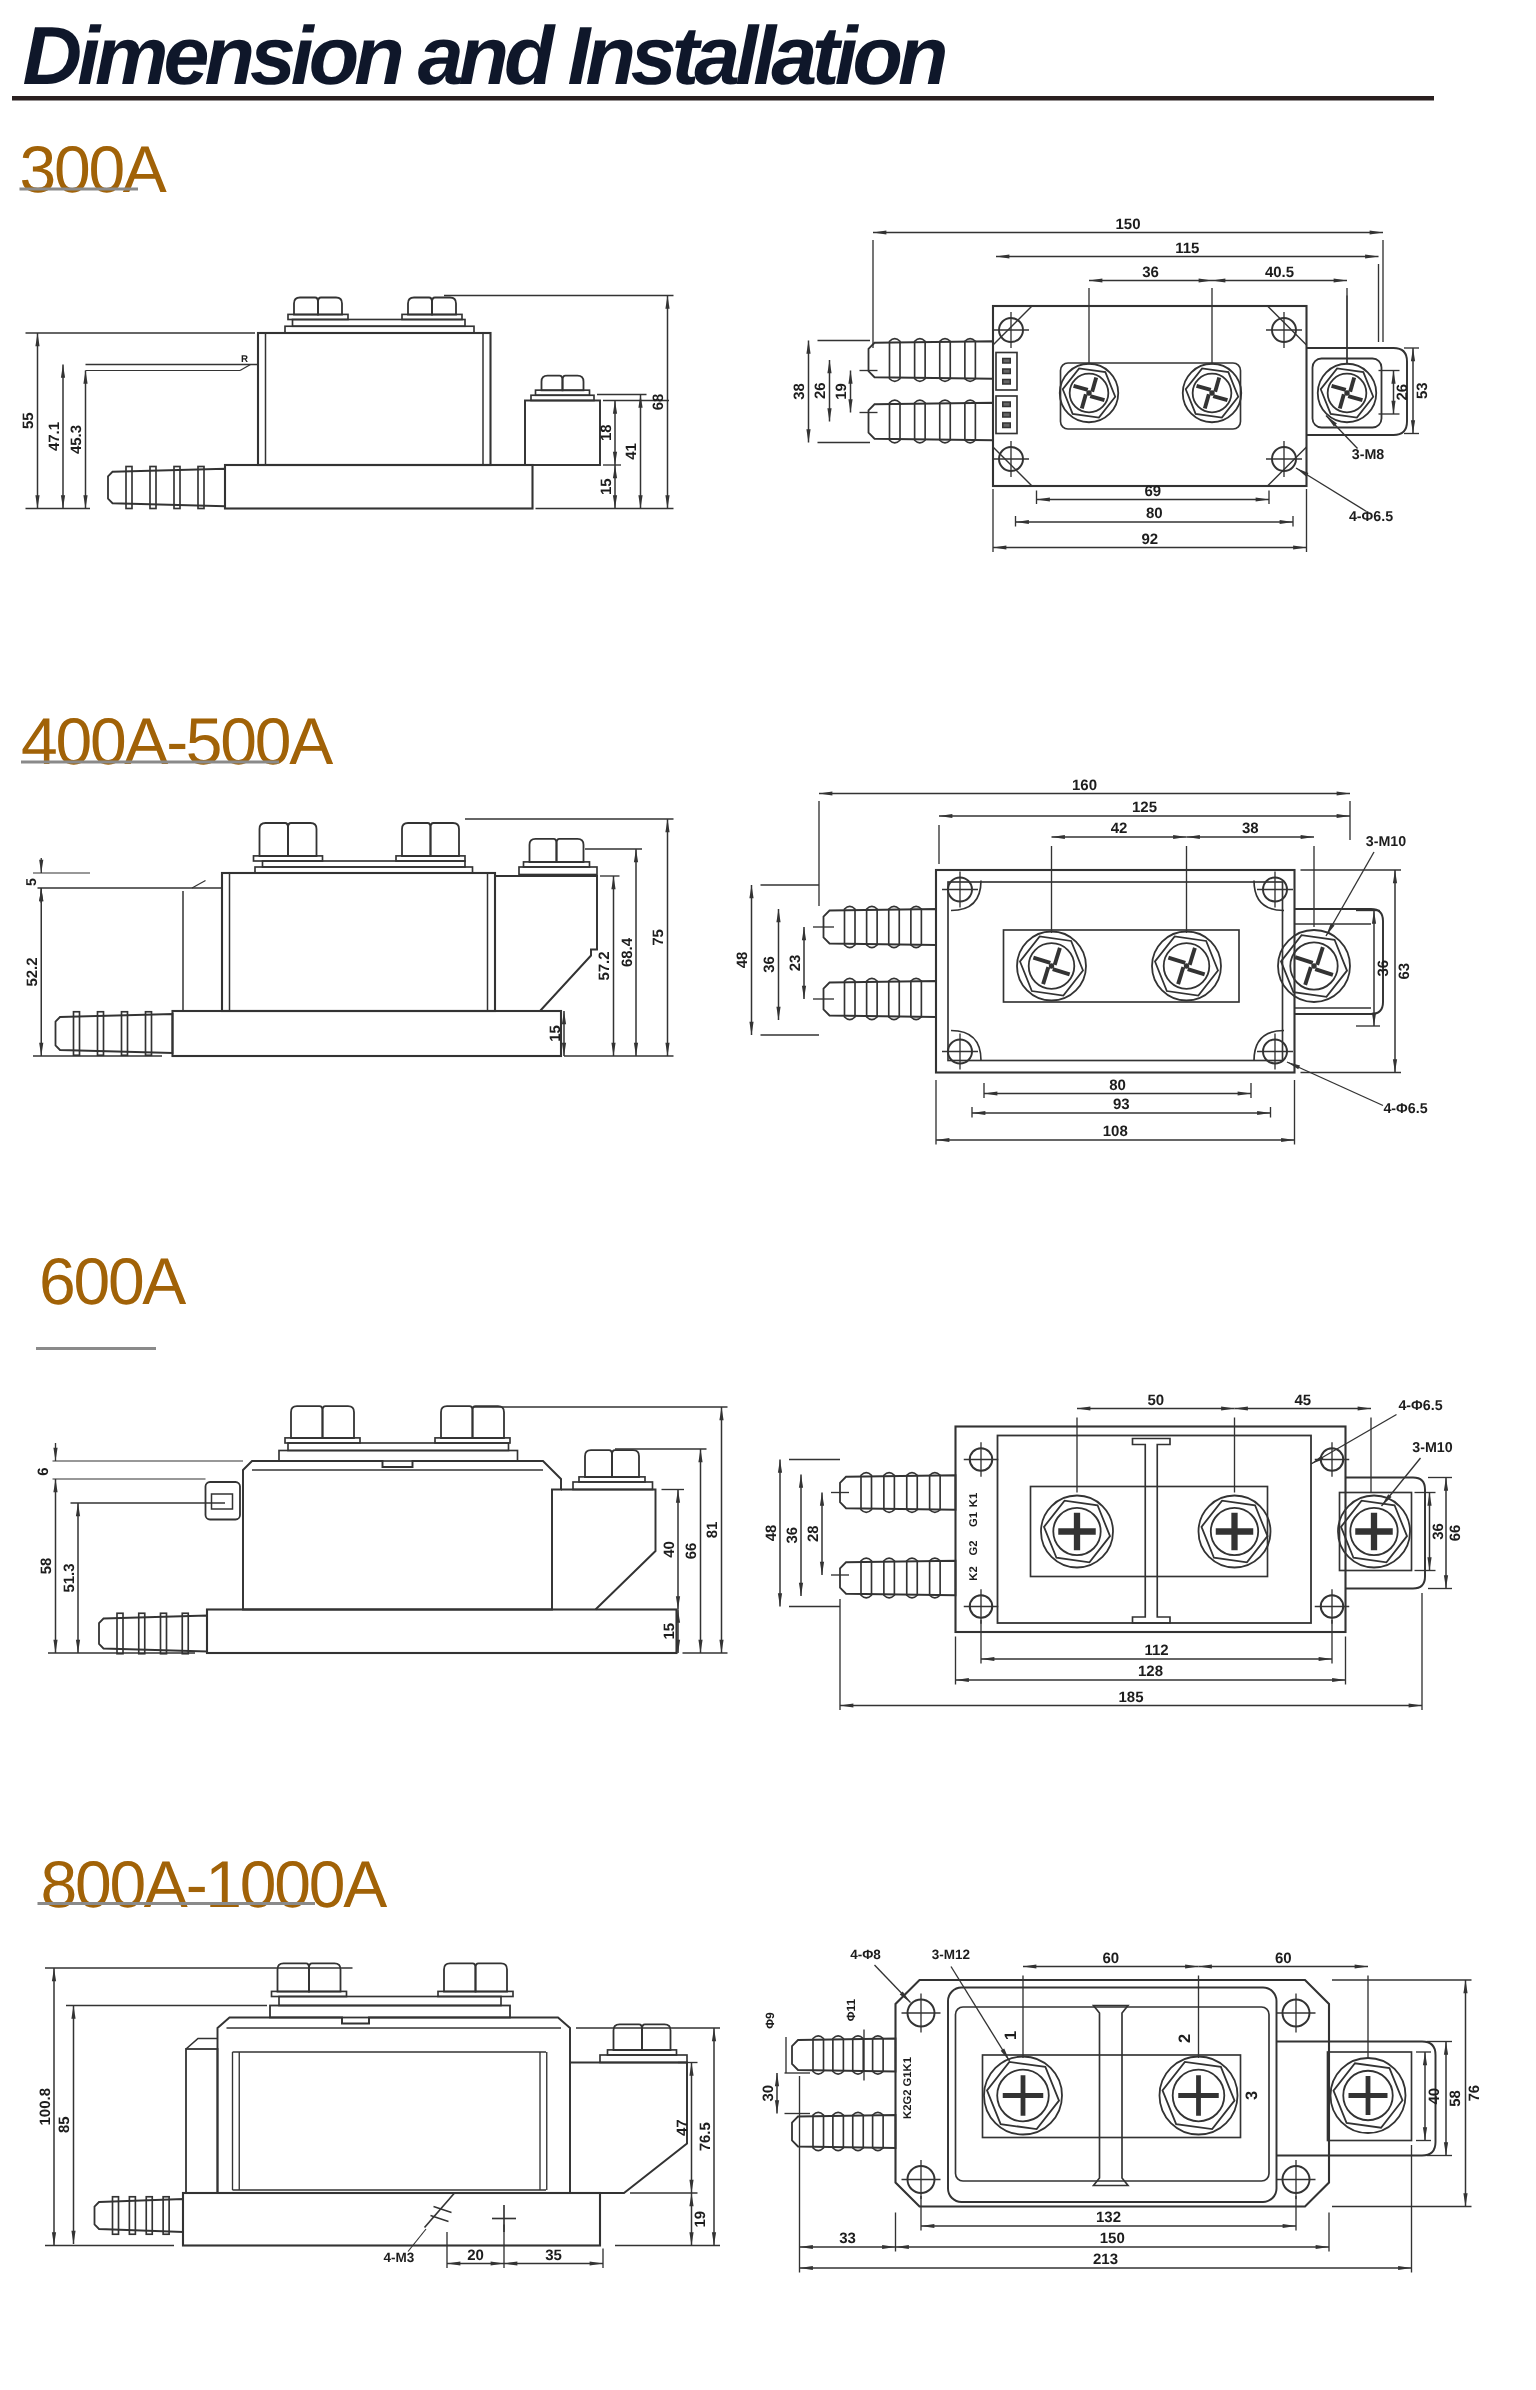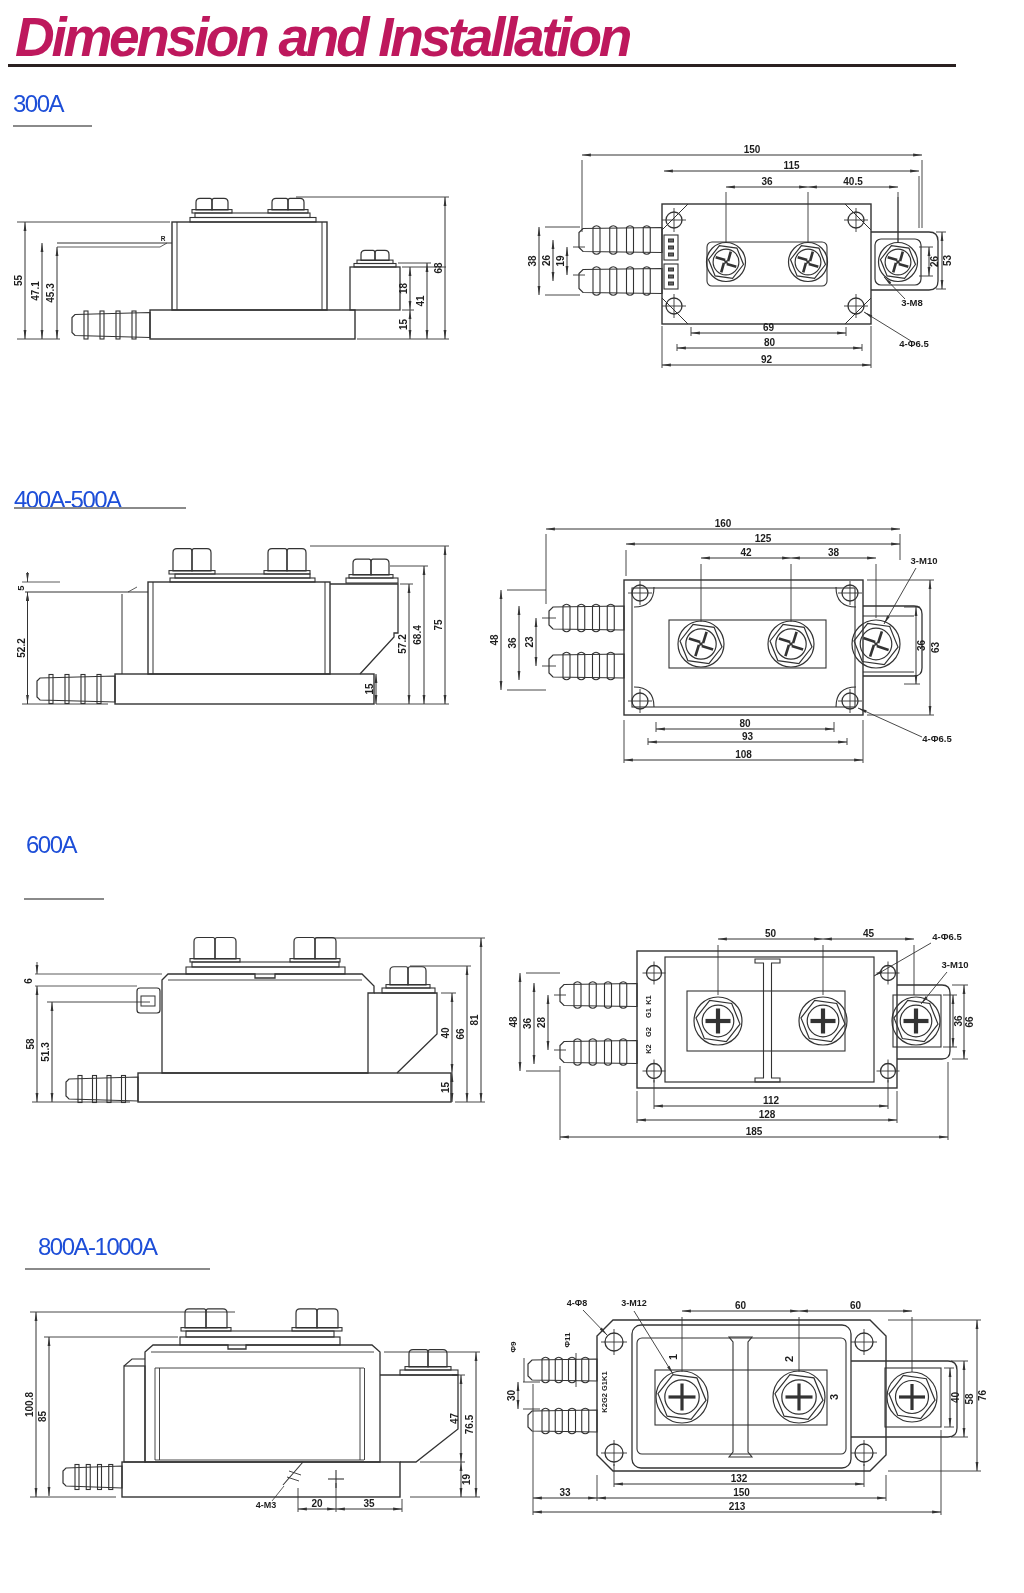--- a/index.html
+++ b/index.html
@@ -1,31 +1,31 @@
 <!DOCTYPE html>
 <html><head><meta charset="utf-8">
 <style>
 html,body{margin:0;padding:0;background:#fff;width:1024px;height:1593px;overflow:hidden}
 body{position:relative;font-family:"Liberation Sans",sans-serif}
 .title{position:absolute;left:15px;top:10px;font-size:55px;font-weight:bold;font-style:italic;
- color:#be185d;letter-spacing:-3.3px;line-height:1;white-space:nowrap}
+ color:#0f172a;letter-spacing:-3.3px;line-height:1;white-space:nowrap}
 .rule{position:absolute;left:8px;top:64px;width:948px;height:3px;background:#2a2020}
-.h2{position:absolute;font-size:24px;color:#1d4ed8;letter-spacing:-1.5px;line-height:1;white-space:nowrap}
+.h2{position:absolute;font-size:44px;color:#a16207;letter-spacing:-1.5px;line-height:1;white-space:nowrap}
 .ul{position:absolute;height:1.5px;background:#8a8a8a}
 </style></head>
 <body>
 <div class="title">Dimension and Installation</div>
 <div class="rule"></div>
 <div class="h2" style="left:13px;top:92px">300A</div>
 <div class="ul" style="left:13px;top:125px;width:79px"></div>
-<div class="h2" style="left:14px;top:488px">400A-500A</div>
+<div class="h2" style="left:14px;top:473px">400A-500A</div>
 <div class="ul" style="left:14px;top:507px;width:172px"></div>
 <div class="h2" style="left:26px;top:833px">600A</div>
 <div class="ul" style="left:24px;top:898px;width:80px"></div>
-<div class="h2" style="left:38px;top:1235px">800A-1000A</div>
+<div class="h2" style="left:27px;top:1235px">800A-1000A</div>
 <div class="ul" style="left:25px;top:1268px;width:185px"></div>
 <svg style="position:absolute;left:0;top:0" width="1024" height="1593" viewBox="0 0 1024 1593">
     <rect x="172" y="222" width="155" height="88" stroke="#333333" stroke-width="1.4" fill="none"></rect>
     <line x1="177" y1="222" x2="177" y2="310" stroke="#333333" stroke-width="1"></line>
     <line x1="322" y1="222" x2="322" y2="310" stroke="#333333" stroke-width="1"></line>
     <rect x="195" y="213" width="115" height="4.5" stroke="#333333" stroke-width="1.1" fill="none"></rect>
     <rect x="190" y="217.5" width="126" height="4.5" stroke="#333333" stroke-width="1.1" fill="none"></rect>
     <path d="M196.0,209.8 v-7.479999999999999 q0,-4 4,-4 h10.0 q2,0 2,3 v8.479999999999999 z" fill="none" stroke="#333333" stroke-width="1.2"></path>
     <path d="M228.0,209.8 v-7.479999999999999 q0,-4 -4,-4 h-10.0 q-2,0 -2,3 v8.479999999999999 z" fill="none" stroke="#333333" stroke-width="1.2"></path>
     <rect x="192.0" y="209.6" width="40" height="3.4" stroke="#333333" stroke-width="1.1" fill="none"></rect>

